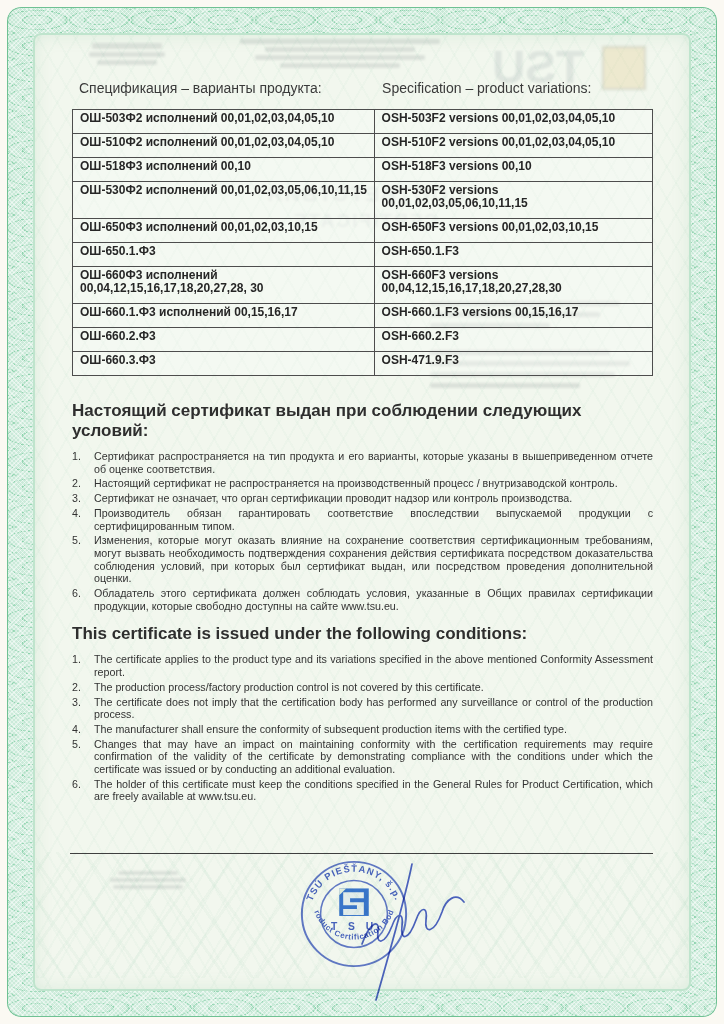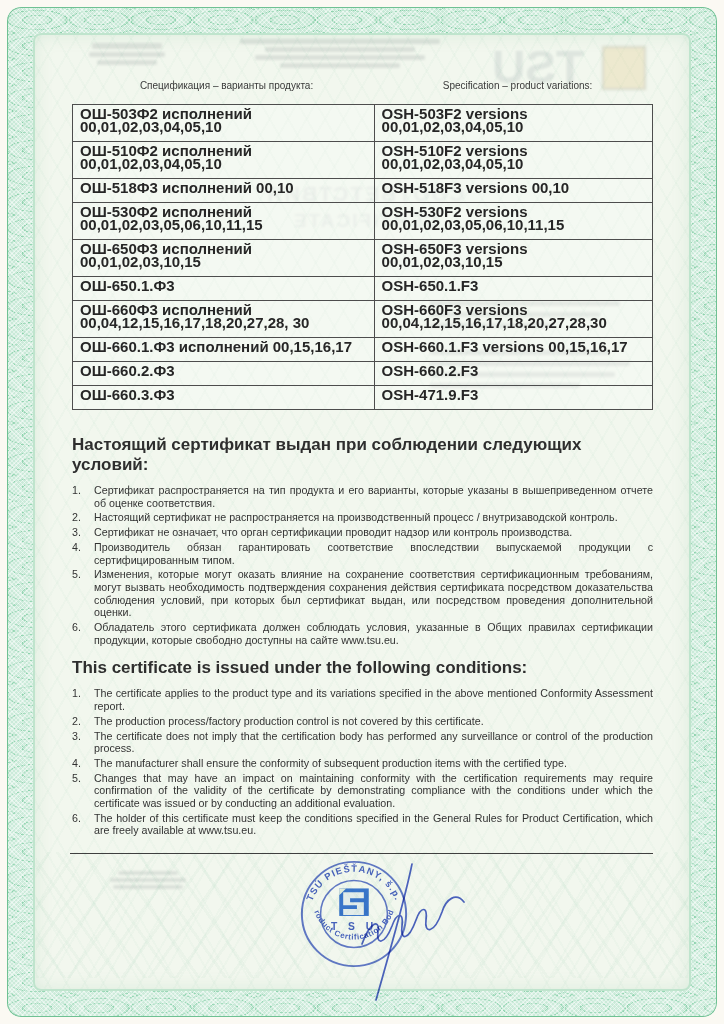--- a/index.html
+++ b/index.html
@@ -37,27 +37,27 @@
   }
 
   
   .ghost{position:absolute;pointer-events:none;filter:blur(1.1px);}
   .ghost-bar{background:rgba(140,152,150,.22);border-radius:2px;margin:3px auto;}
   .ghost-text{transform:scaleX(-1);color:rgba(125,142,150,.17);font-weight:bold;white-space:nowrap;}
   .ghost-square{position:absolute;background:rgba(225,195,120,.26);box-shadow:0 0 0 2px rgba(120,150,190,.18) inset;}
 
   
   .content{position:absolute;left:72px;top:80px;width:581px;color:#333;}
-  .col-headers{display:flex;font-size:10px;color:#3a3a3a;text-align:center;}
+  .col-headers{display:flex;font-size:14px;color:#3a3a3a;}
   .col-headers .h-left{width:52%;padding-left:7px;box-sizing:border-box;}
   .col-headers .h-right{width:48%;padding-left:8px;box-sizing:border-box;}
 
   table.spec{
     width:100%;border-collapse:collapse;margin-top:13px;
-    font-size:15px;font-weight:bold;color:#262626;
+    font-size:12px;font-weight:bold;color:#262626;
   }
   table.spec td{
     border:1px solid #4d4d4d;vertical-align:top;
     padding:2px 6px 8px 7px;height:13px;line-height:13px;
     background:rgba(250,252,248,.35);
   }
   table.spec td.c-left{width:52%;}
   table.spec td.c-right{width:48%;}
 
   .cond-heading{font-size:17px;font-weight:bold;color:#2e2e2e;margin:25px 0 9px 0;}

